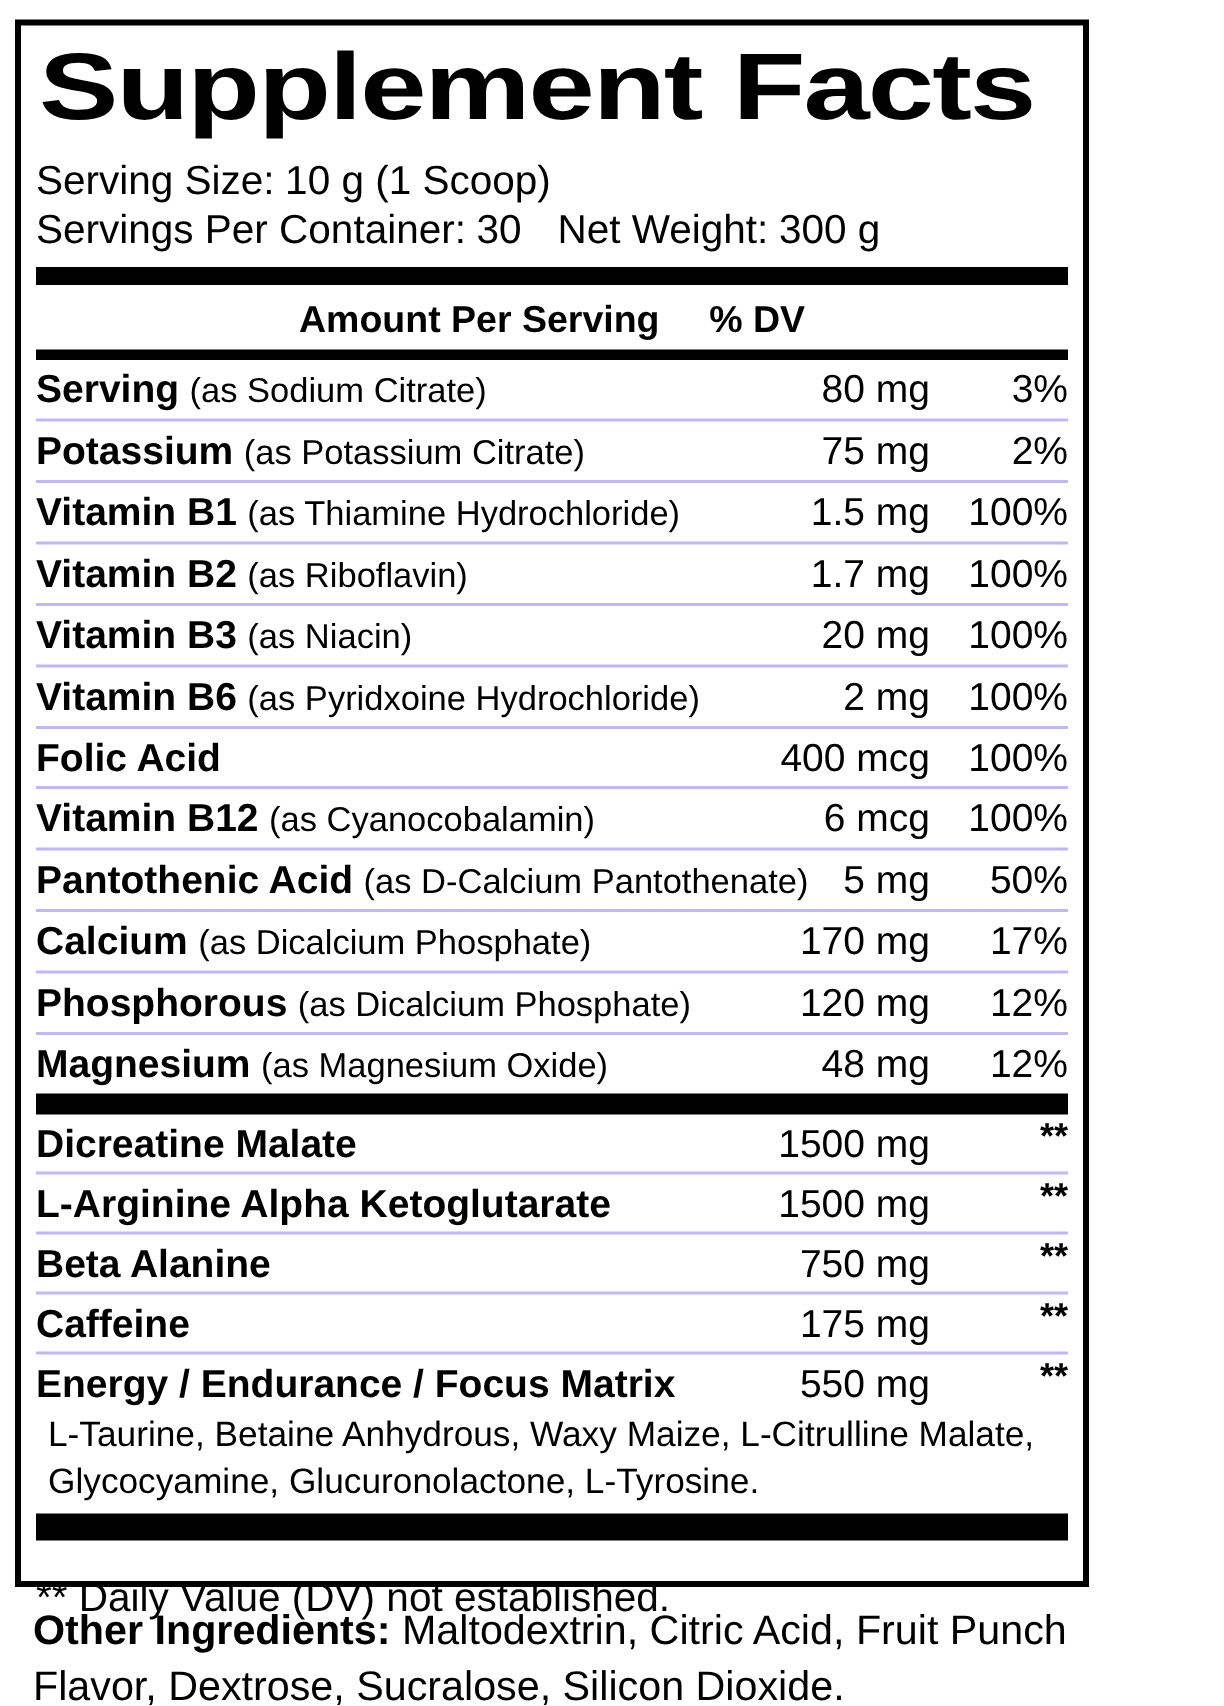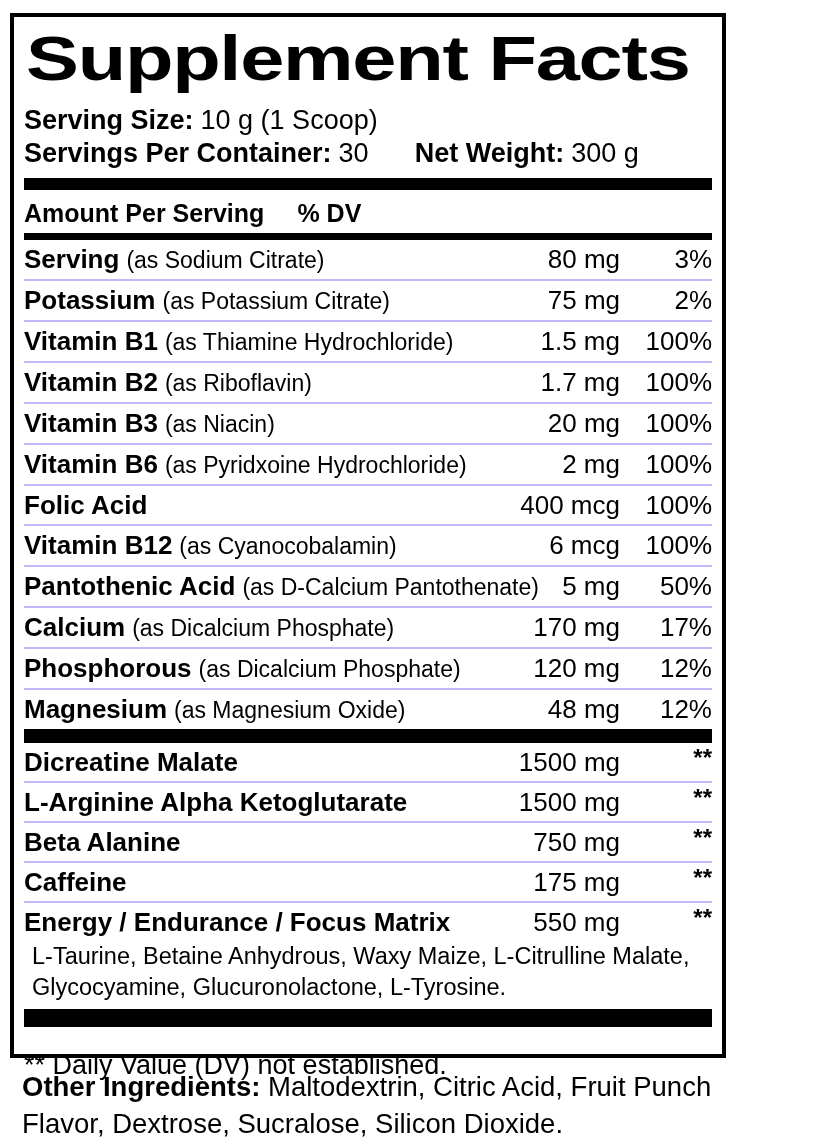--- a/index.html
+++ b/index.html
@@ -29,32 +29,32 @@
     font-weight: bold;
     font-size: 63px;
     line-height: 1.12;
     letter-spacing: -1px;
     white-space: nowrap;
     transform: scaleX(1.26);
     transform-origin: left center;
     margin: 6px 0 10px 2px;
   }
   .meta { font-size: 27px; line-height: 33px; }
-  .meta .lbl { font-weight: bold; }
+  .meta .lbl { font-weight: normal; }
   .meta .val { margin-left: 7px; }
   .meta-row2 { display: flex; }
-  .net-weight { margin-left: 46px; }
+  .net-weight { margin-left: 24px; }
   .bar { background: #000; width: 100%; }
   .bar-1 { height: 12px; margin-top: 8px; }
   .bar-2 { height: 7px; }
   .bar-3 { height: 14px; }
   .bar-4 { height: 18px; }
   .col-header {
     display: flex;
-    justify-content: flex-start;
+    justify-content: center;
     align-items: baseline;
     font-weight: bold;
     font-size: 25px;
     padding: 9px 0 5px;
   }
   .col-header .dv-h { width: 97px; text-align: right; }
   .row {
     display: flex;
     align-items: baseline;
     line-height: 30px;

